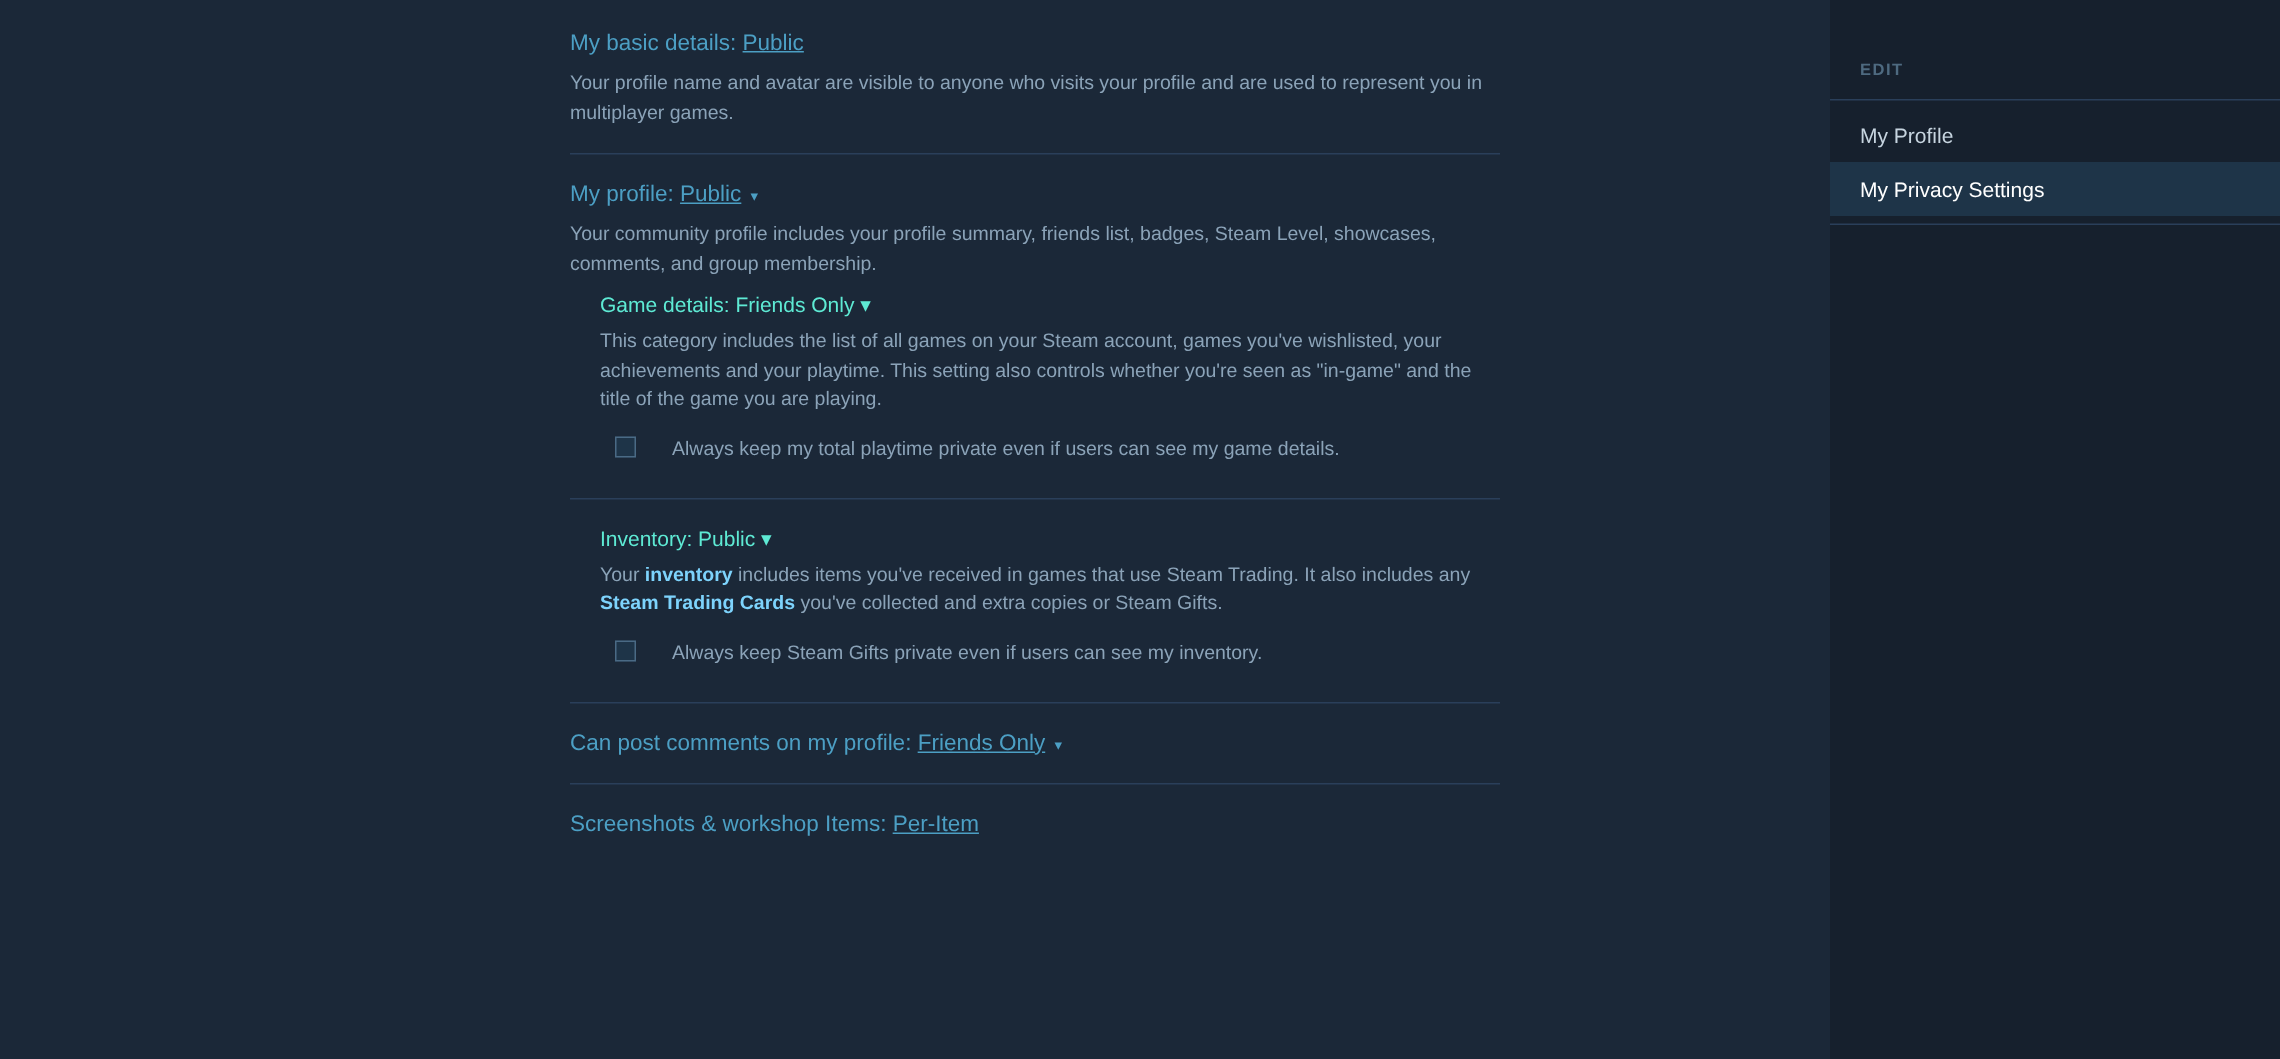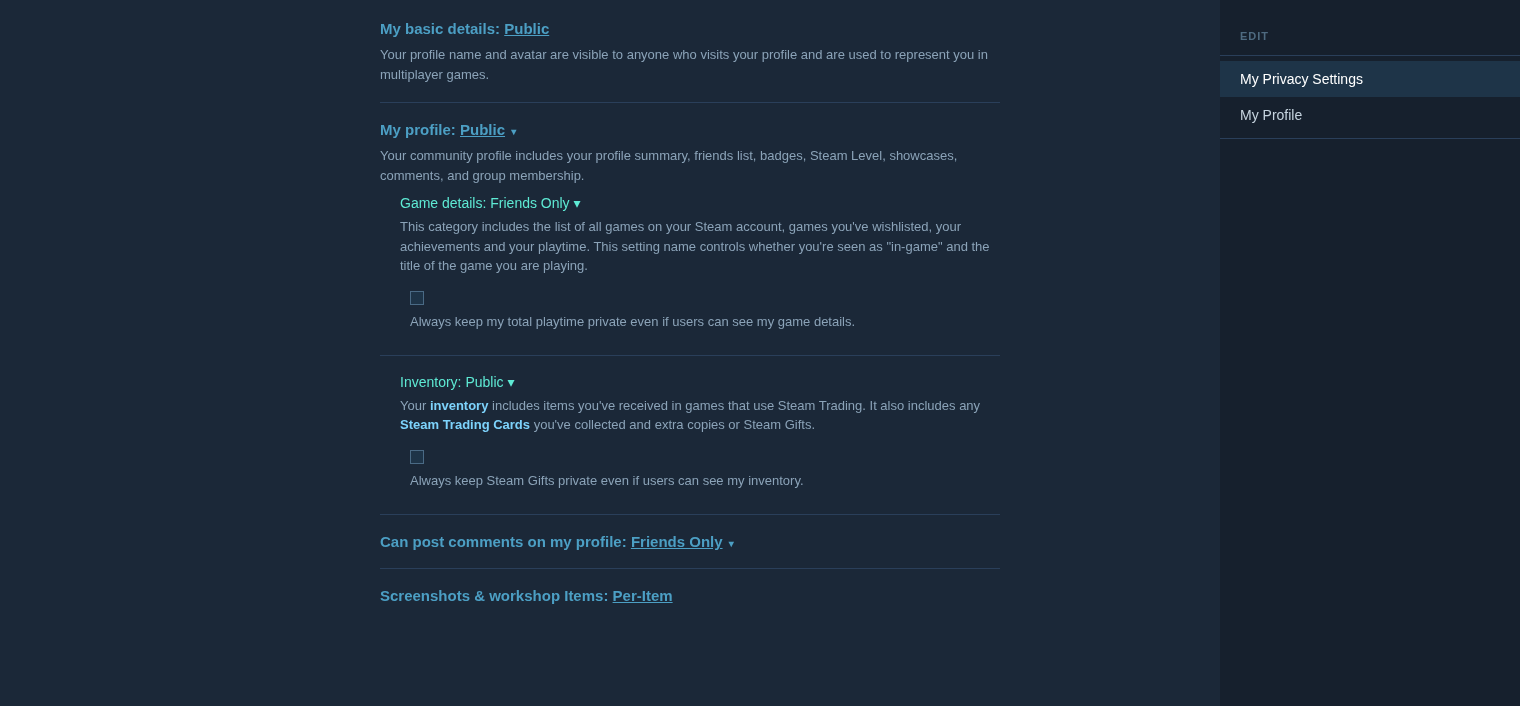--- a/index.html
+++ b/index.html
@@ -19,21 +19,21 @@
       max-width: 1040px;
     }
 
     .sidebar {
       position: fixed;
       right: 0;
       top: 0;
       width: 300px;
       background-color: #16202d;
       min-height: 706px;
-      padding-top: 20px;
+      padding-top: 31px;
     }
 
     .sidebar-edit-label {
       color: #4e6a80;
       font-size: 11px;
       font-weight: bold;
       letter-spacing: 1px;
       text-transform: uppercase;
       padding: 10px 20px 8px 20px;
     }
@@ -62,21 +62,21 @@
 
     .section-divider {
       border: none;
       border-top: 1px solid #2a3f5a;
       margin: 18px 0;
     }
 
     .section-title {
       color: #4c9fc4;
       font-size: 15px;
-      font-weight: bold;
+      font-weight: normal;
       margin-bottom: 8px;
     }
 
     .section-title .setting-value {
       color: #4c9fc4;
       text-decoration: underline;
       cursor: pointer;
     }
 
     .section-title .dropdown-arrow {
@@ -93,24 +93,23 @@
     }
 
     .section-description strong {
       color: #7dd3fc;
       font-weight: bold;
     }
 
     .checkbox-row {
       display: flex;
       align-items: flex-start;
-      gap: 8px;
+      gap: 24px;
       padding: 6px 0;
       margin-left: 10px;
-      flex-direction: column;
     }
 
     .checkbox-row input[type="checkbox"] {
       margin-top: 1px;
       width: 14px;
       height: 14px;
       flex-shrink: 0;
       cursor: pointer;
       background-color: #1e3448;
       border: 1px solid #4a6a85;
@@ -135,25 +134,25 @@
       font-size: 14px;
       margin-bottom: 6px;
     }
   </style>
 </head>
 <body>
 
 <div class="sidebar">
   <div class="sidebar-edit-label">EDIT</div>
   <hr class="sidebar-divider">
+  <div class="sidebar-item">
+    <span>My Profile</span>
+  </div>
   <div class="sidebar-item active">
     <span>My Privacy Settings</span>
-  </div>
-  <div class="sidebar-item">
-    <span>My Profile</span>
   </div>
   <hr class="sidebar-divider">
 </div>
 
 <div class="main-content">
 
   <div class="section">
     <div class="section-title">
       <span>My basic details:</span>
       <span class="setting-value">Public</span>
@@ -173,21 +172,21 @@
       Your community profile includes your profile summary, friends list, badges, Steam Level, showcases, comments, and group membership.
     </div>
 
     <div class="subsection">
       <div class="subsection-title">
         <span>Game details:</span>
         <span class="setting-value"> Friends Only</span>
         <span class="dropdown-arrow">▾</span>
       </div>
       <div class="section-description">
-        This category includes the list of all games on your Steam account, games you've wishlisted, your achievements and your playtime. This setting name controls whether you're seen as "in-game" and the title of the game you are playing.
+        This category includes the list of all games on your Steam account, games you've wishlisted, your achievements and your playtime. This setting also controls whether you're seen as "in-game" and the title of the game you are playing.
       </div>
       <div class="checkbox-row">
         <input type="checkbox" id="playtime-private" style="">
         <label for="playtime-private">Always keep my total playtime private even if users can see my game details.</label>
       </div>
     </div>
 
     <hr class="section-divider">
 
     <div class="subsection">

